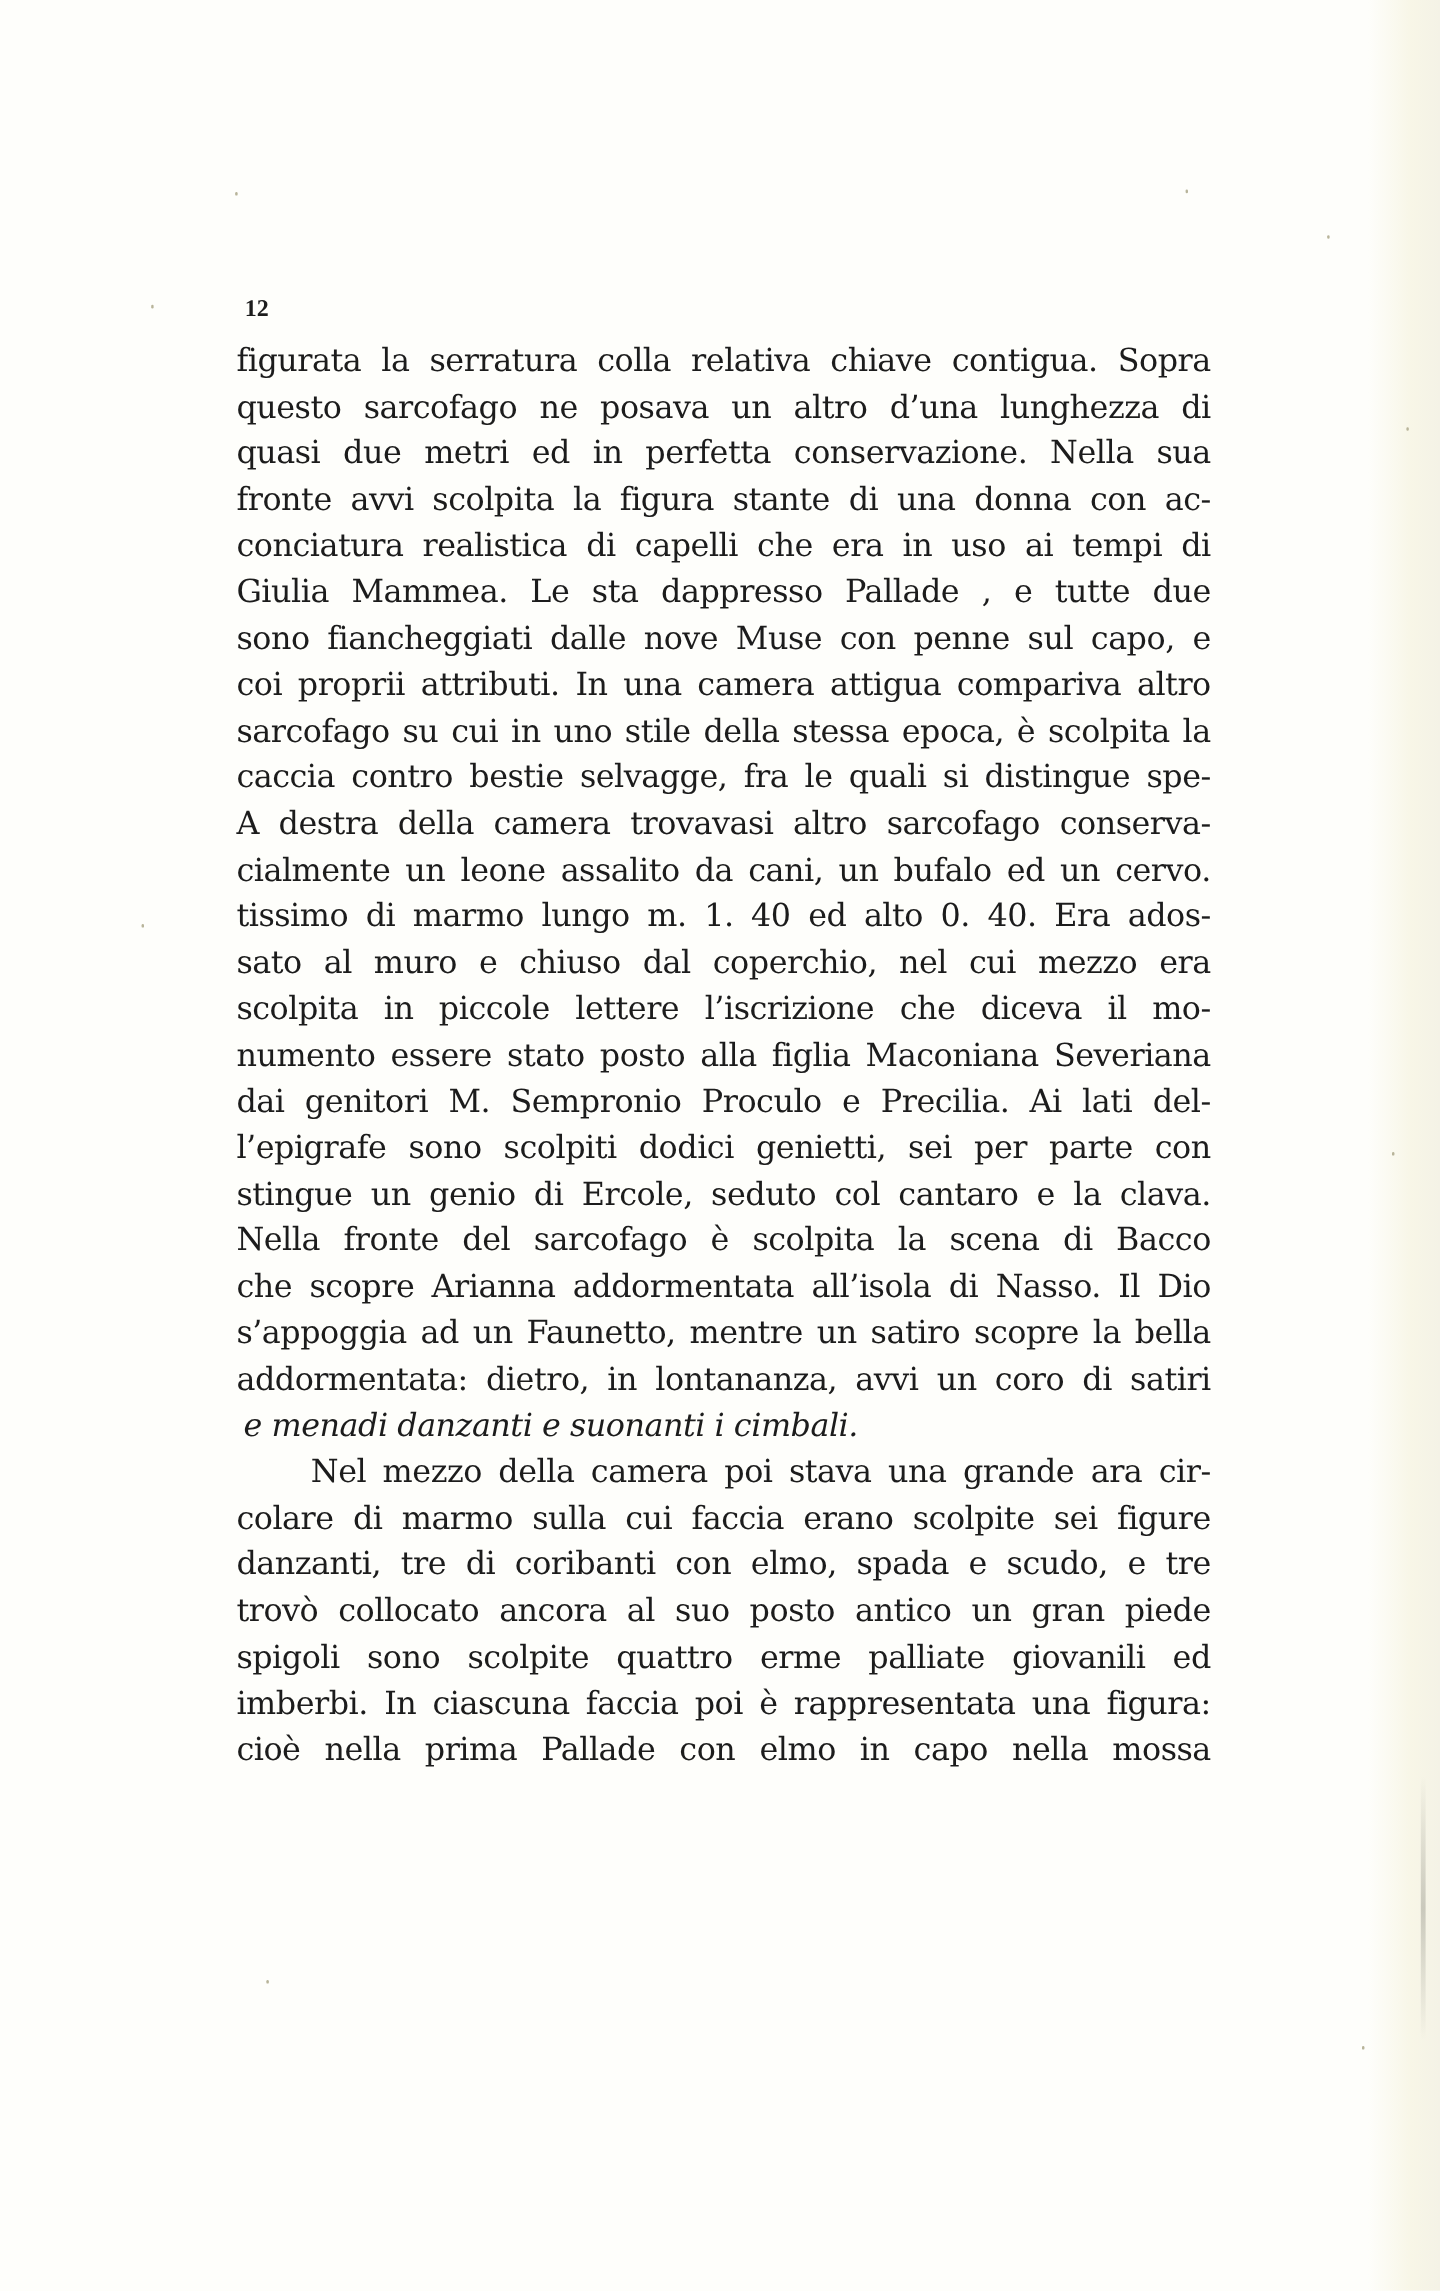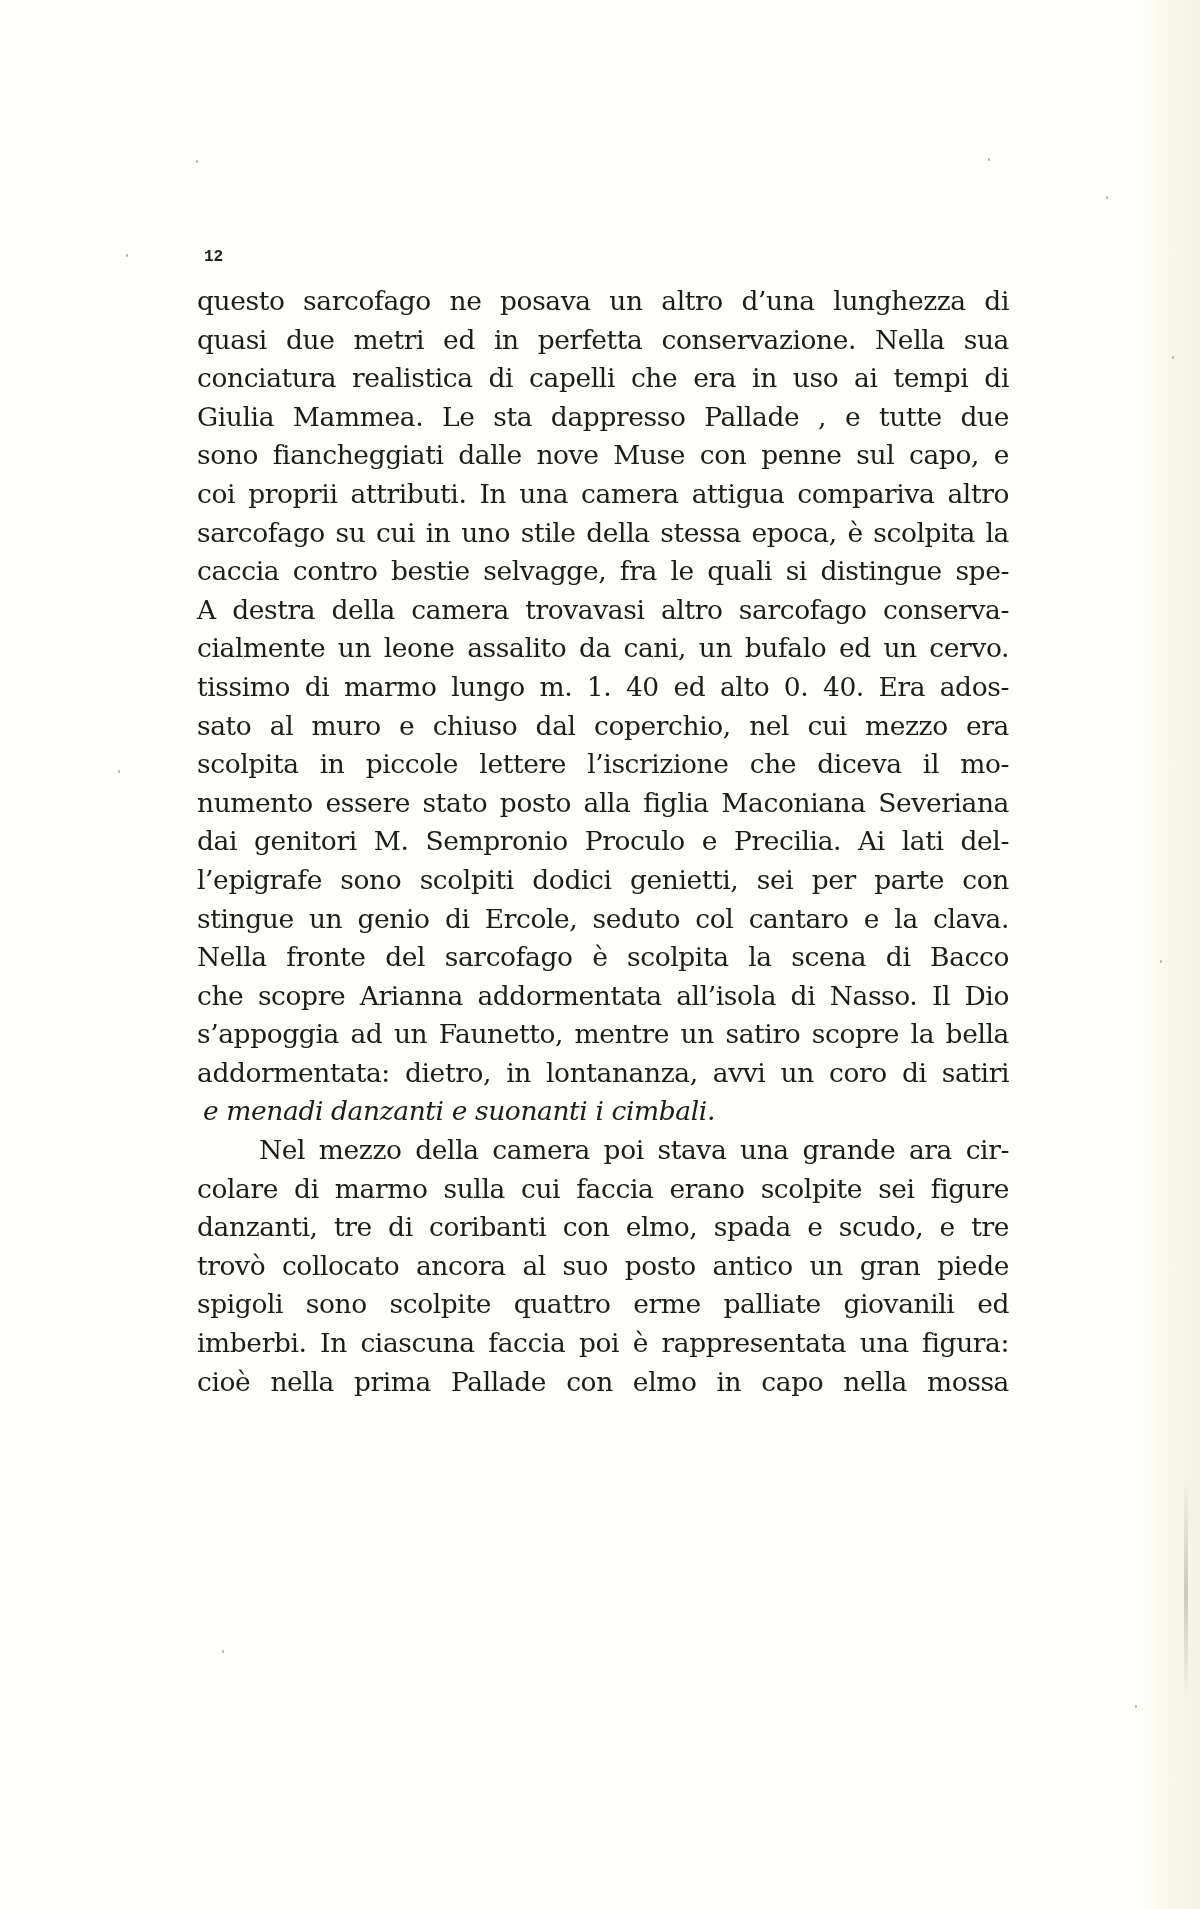--- a/index.html
+++ b/index.html
@@ -28,23 +28,23 @@
       right: 12px;
       top: 1480px;
       width: 4px;
       height: 220px;
       background: linear-gradient(to bottom, rgba(120,120,110,0), rgba(120,120,110,0.35), rgba(120,120,110,0));
     }
     .page-number {
       position: absolute;
       left: 204px;
       top: 244px;
-      font-size: 16px;
+      font-size: 20px;
       font-weight: bold;
-      font-family: Liberation Mono, monospace;
+      font-family: Liberation Serif, serif;
       line-height: 26px;
     }
     .text-block {
       position: absolute;
       left: 197px;
       top: 282px;
       width: 812px;
     }
     .line {
       height: 38.6px;
@@ -75,22 +75,24 @@
   </style>
 </head>
 <body>
 
 <div class="page-edge"></div>
 <div class="page-edge-shadow"></div>
 
 <div class="page-number">12</div>
 
 <div class="text-block">
+  <div class="line">figurata la serratura colla relativa chiave contigua. Sopra</div>
   <div class="line">questo sarcofago ne posava un altro d’una lunghezza di</div>
   <div class="line">quasi due metri ed in perfetta conservazione. Nella sua</div>
+  <div class="line">fronte avvi scolpita la figura stante di una donna con ac-</div>
   <div class="line">conciatura realistica di capelli che era in uso ai tempi di</div>
   <div class="line">Giulia Mammea. Le sta dappresso Pallade , e tutte due</div>
   <div class="line">sono fiancheggiati dalle nove Muse con penne sul capo, e</div>
   <div class="line">coi proprii attributi. In una camera attigua compariva altro</div>
   <div class="line">sarcofago su cui in uno stile della stessa epoca, è scolpita la</div>
   <div class="line">caccia contro bestie selvagge, fra le quali si distingue spe-</div>
   <div class="line">A destra della camera trovavasi altro sarcofago conserva-</div>
   <div class="line">cialmente un leone assalito da cani, un bufalo ed un cervo.</div>
   <div class="line">tissimo di marmo lungo m. 1. 40 ed alto 0. 40. Era ados-</div>
   <div class="line">sato al muro e chiuso dal coperchio, nel cui mezzo era</div>

